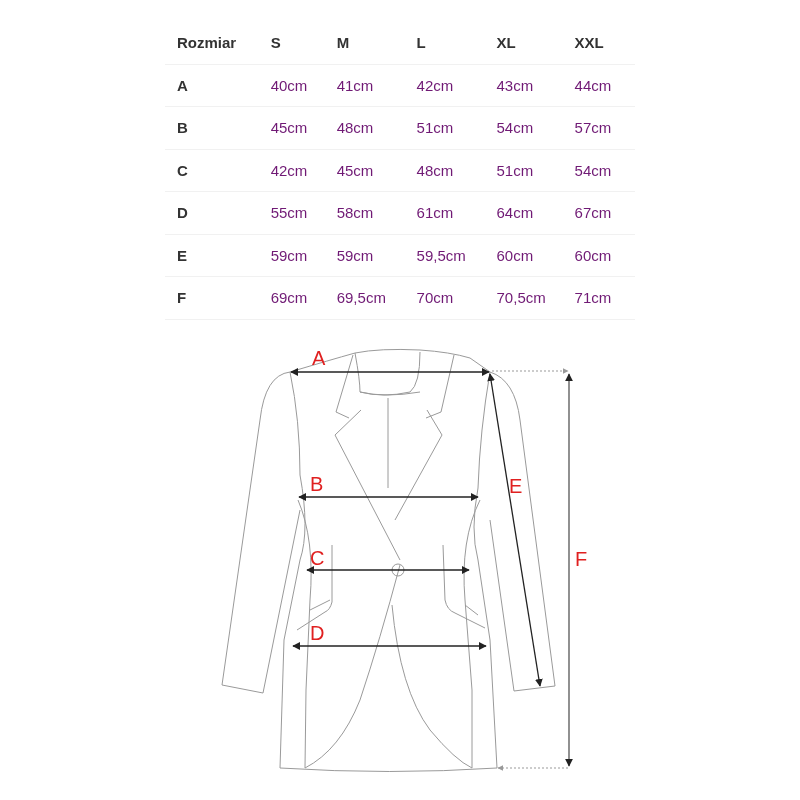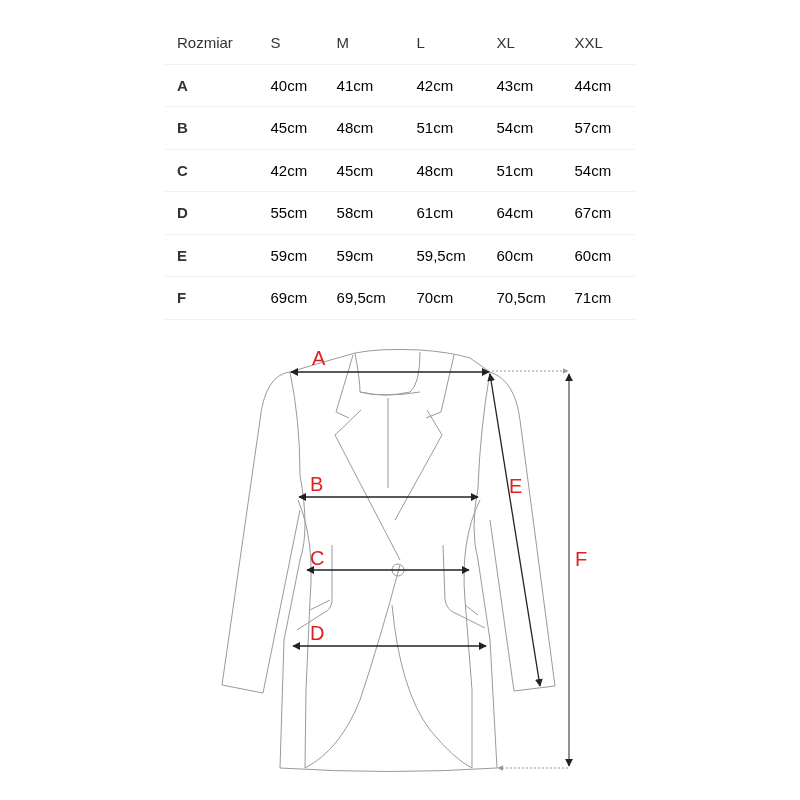--- a/index.html
+++ b/index.html
@@ -1,19 +1,19 @@
 <!DOCTYPE html>
 <html><head>
 <meta charset="utf-8">
 <style>
   html, body { margin:0; padding:0; background:#ffffff; }
   body { width:800px; height:800px; position:relative; overflow:hidden; font-family:"Liberation Sans", "DejaVu Sans", sans-serif; }
   .size-table { position:absolute; left:165px; top:22px; width:470px; border-collapse:collapse; }
-  .size-table td, .size-table th { height:41.5px; padding:0; text-align:left; font-size:15px; color:#000000; border-bottom:1px solid #f1f1f1; }
-  .size-table th { font-weight:normal; color:#333; }
+  .size-table td, .size-table th { height:41.5px; padding:0; text-align:left; font-size:15px; color:#701a75; border-bottom:1px solid #f1f1f1; }
+  .size-table th { font-weight:bold; color:#333; }
   .size-table td.row-label { font-weight:bold; color:#333; }
   .c0 { width:96px; padding-left:12px !important; }
   .c1 { width:68px; } .c2 { width:82px; } .c3 { width:82px; } .c4 { width:80px; } .c5 { width:62px; }
   .diagram { position:absolute; left:0; top:320px; width:800px; height:480px; }
   .lbl { position:absolute; color:#e02020; font-size:20px; font-family:"Liberation Sans", sans-serif; }
 </style>
 </head>
 <body>
 
 <table class="size-table">

